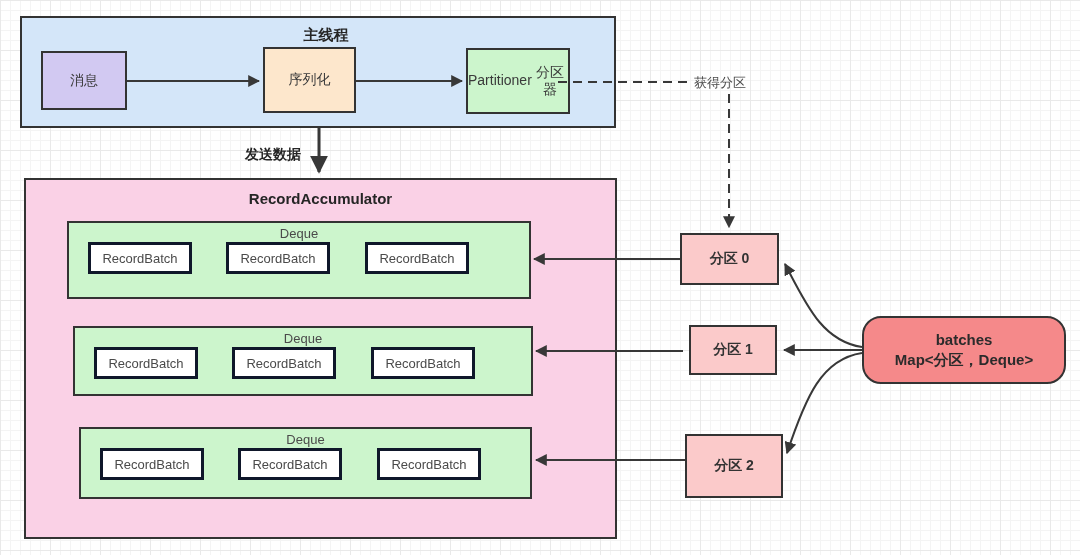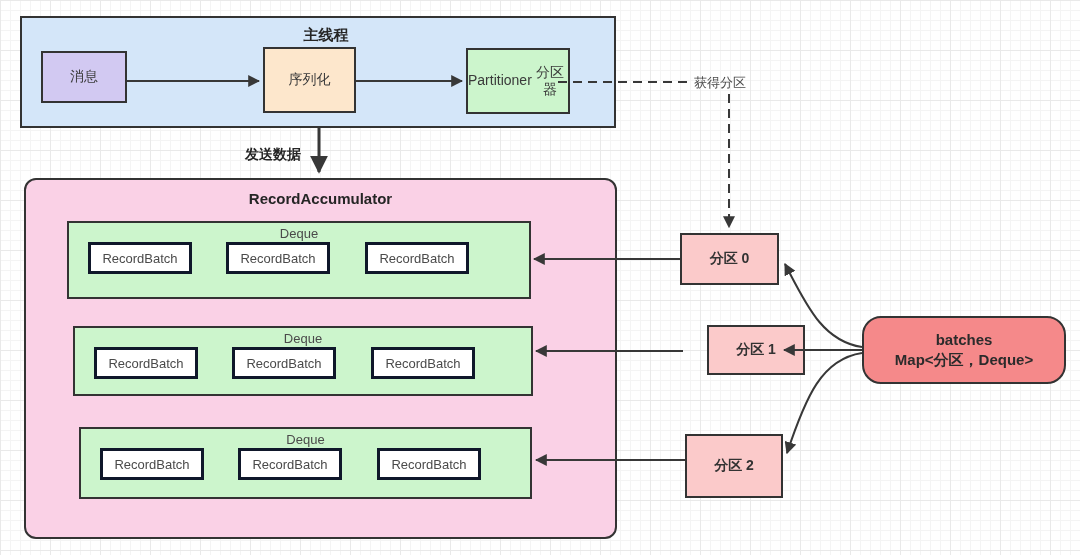--- a/index.html
+++ b/index.html
@@ -25,33 +25,32 @@
   .main-thread {
     left: 20px; top: 16px; width: 596px; height: 112px;
     background: #d4e6f9;
   }
   .main-thread-title {
     position: absolute; left: 0; right: 0; top: 8px;
     text-align: center; font-weight: bold; font-size: 15px; color: #252525; padding-left: 16px;
   }
   .node { display: flex; align-items: center; justify-content: center;
           text-align: center; font-size: 14px; color: #3a3a3a; }
-  .node-message   { left: 41px;  top: 51px; width: 86px; height: 52px; background: #d2c9f2; }
+  .node-message   { left: 41px;  top: 51px; width: 86px; height: 59px; background: #d2c9f2; }
   .node-serialize { left: 263px; top: 47px; width: 93px; height: 66px; background: #fde7cc; }
   .node-partitioner { left: 466px; top: 48px; width: 104px; height: 66px; background: #ccf5cc;
                       flex-direction: row; line-height: 1.25; }
 
   .floating-label { position: absolute; font-size: 13px; color: #4a4a4a; white-space: nowrap; }
   .label-send-data { left: 245px; top: 146px; font-weight: bold; font-size: 14px; color: #252525; }
   .label-get-partition { left: 694px; top: 74px; }
 
   .accumulator {
     left: 24px; top: 178px; width: 593px; height: 361px;
     background: #fad1e6;
-    border-radius: 12px;
   }
   .accumulator-title {
     position: absolute; left: 0; right: 0; top: 10px;
     text-align: center; font-weight: bold; font-size: 15px; color: #252525;
   }
   .deque-row { position: absolute; background: #ccf5cc; border: 2px solid #333333; padding-left: 48px; }
   .deque-row-0 { left: 41px; top: 41px;  width: 464px; height: 78px; }
   .deque-row-1 { left: 47px; top: 146px; width: 460px; height: 70px; }
   .deque-row-2 { left: 53px; top: 247px; width: 453px; height: 72px; }
   .deque-title {
@@ -67,21 +66,21 @@
   .rb-0 { left: 19px; }
   .rb-1 { left: 157px; }
   .rb-2 { left: 296px; }
 
   .partition {
     background: #fbcaca;
     display: flex; align-items: center; justify-content: center;
     font-weight: bold; font-size: 14px; color: #333333;
   }
   .partition-0 { left: 680px; top: 233px; width: 99px; height: 52px; }
-  .partition-1 { left: 707px; top: 325px; width: 98px; height: 50px; }
+  .partition-1 { left: 689px; top: 325px; width: 88px; height: 50px; }
   .partition-2 { left: 685px; top: 434px; width: 98px; height: 64px; }
 
   .batches-map {
     left: 862px; top: 316px; width: 204px; height: 68px;
     background: #f5898a;
     display: flex; flex-direction: column; align-items: center; justify-content: center;
     font-weight: bold; font-size: 15px; color: #2b2b2b; line-height: 1.35;
     text-align: center;
     border-radius: 19px;
   }

